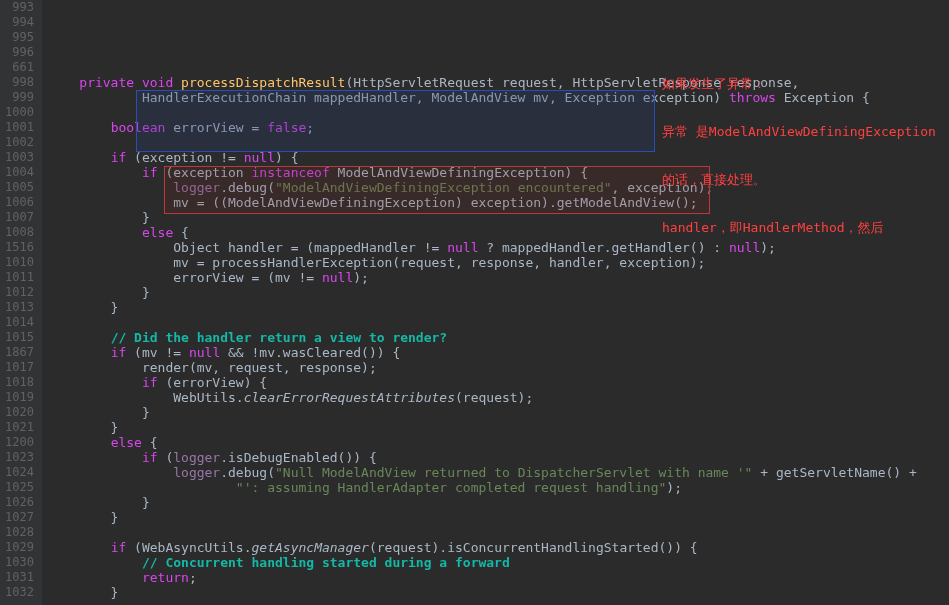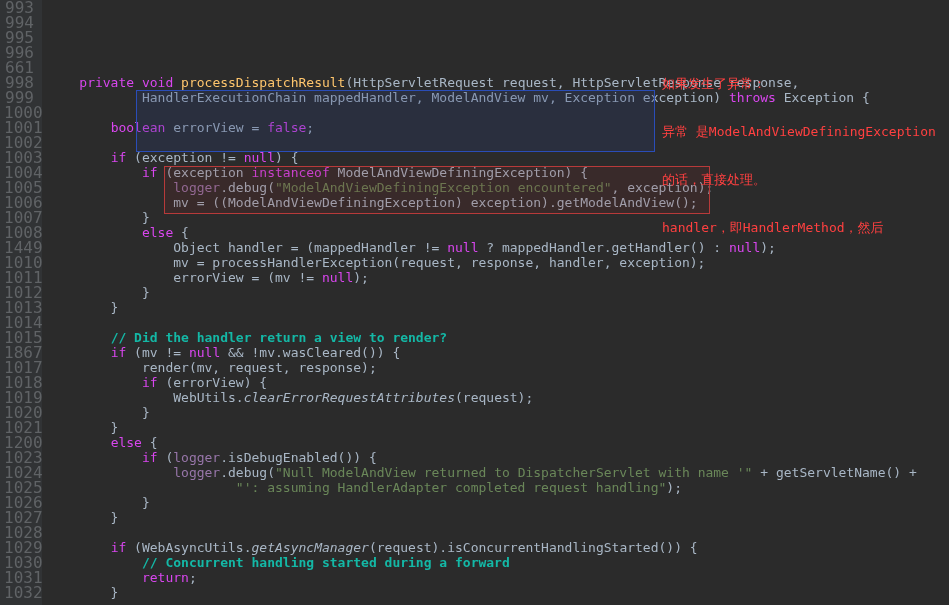--- a/index.html
+++ b/index.html
@@ -18,21 +18,21 @@
     width: 100%;
     height: 100%;
   }
   .gutter {
     background: #313335;
     color: #606366;
     text-align: right;
     padding: 0 8px 0 4px;
     user-select: none;
     line-height: 15px;
-    font-size: 16px;
+    font-size: 12px;
     width: 42px;
     flex-shrink: 0;
   }
   .code {
     padding-left: 6px;
     line-height: 15px;
     white-space: pre;
     position: relative;
   }
   .line { height: 15px; }
@@ -87,21 +87,21 @@
       <div class="line">999</div>
       <div class="line">1000</div>
       <div class="line">1001</div>
       <div class="line">1002</div>
       <div class="line">1003</div>
       <div class="line">1004</div>
       <div class="line">1005</div>
       <div class="line">1006</div>
       <div class="line">1007</div>
       <div class="line">1008</div>
-      <div class="line">1449</div>
+      <div class="line">1516</div>
       <div class="line">1010</div>
       <div class="line">1011</div>
       <div class="line">1012</div>
       <div class="line">1013</div>
       <div class="line">1014</div>
       <div class="line">1015</div>
       <div class="line">1867</div>
       <div class="line">1017</div>
       <div class="line">1018</div>
       <div class="line">1019</div>

